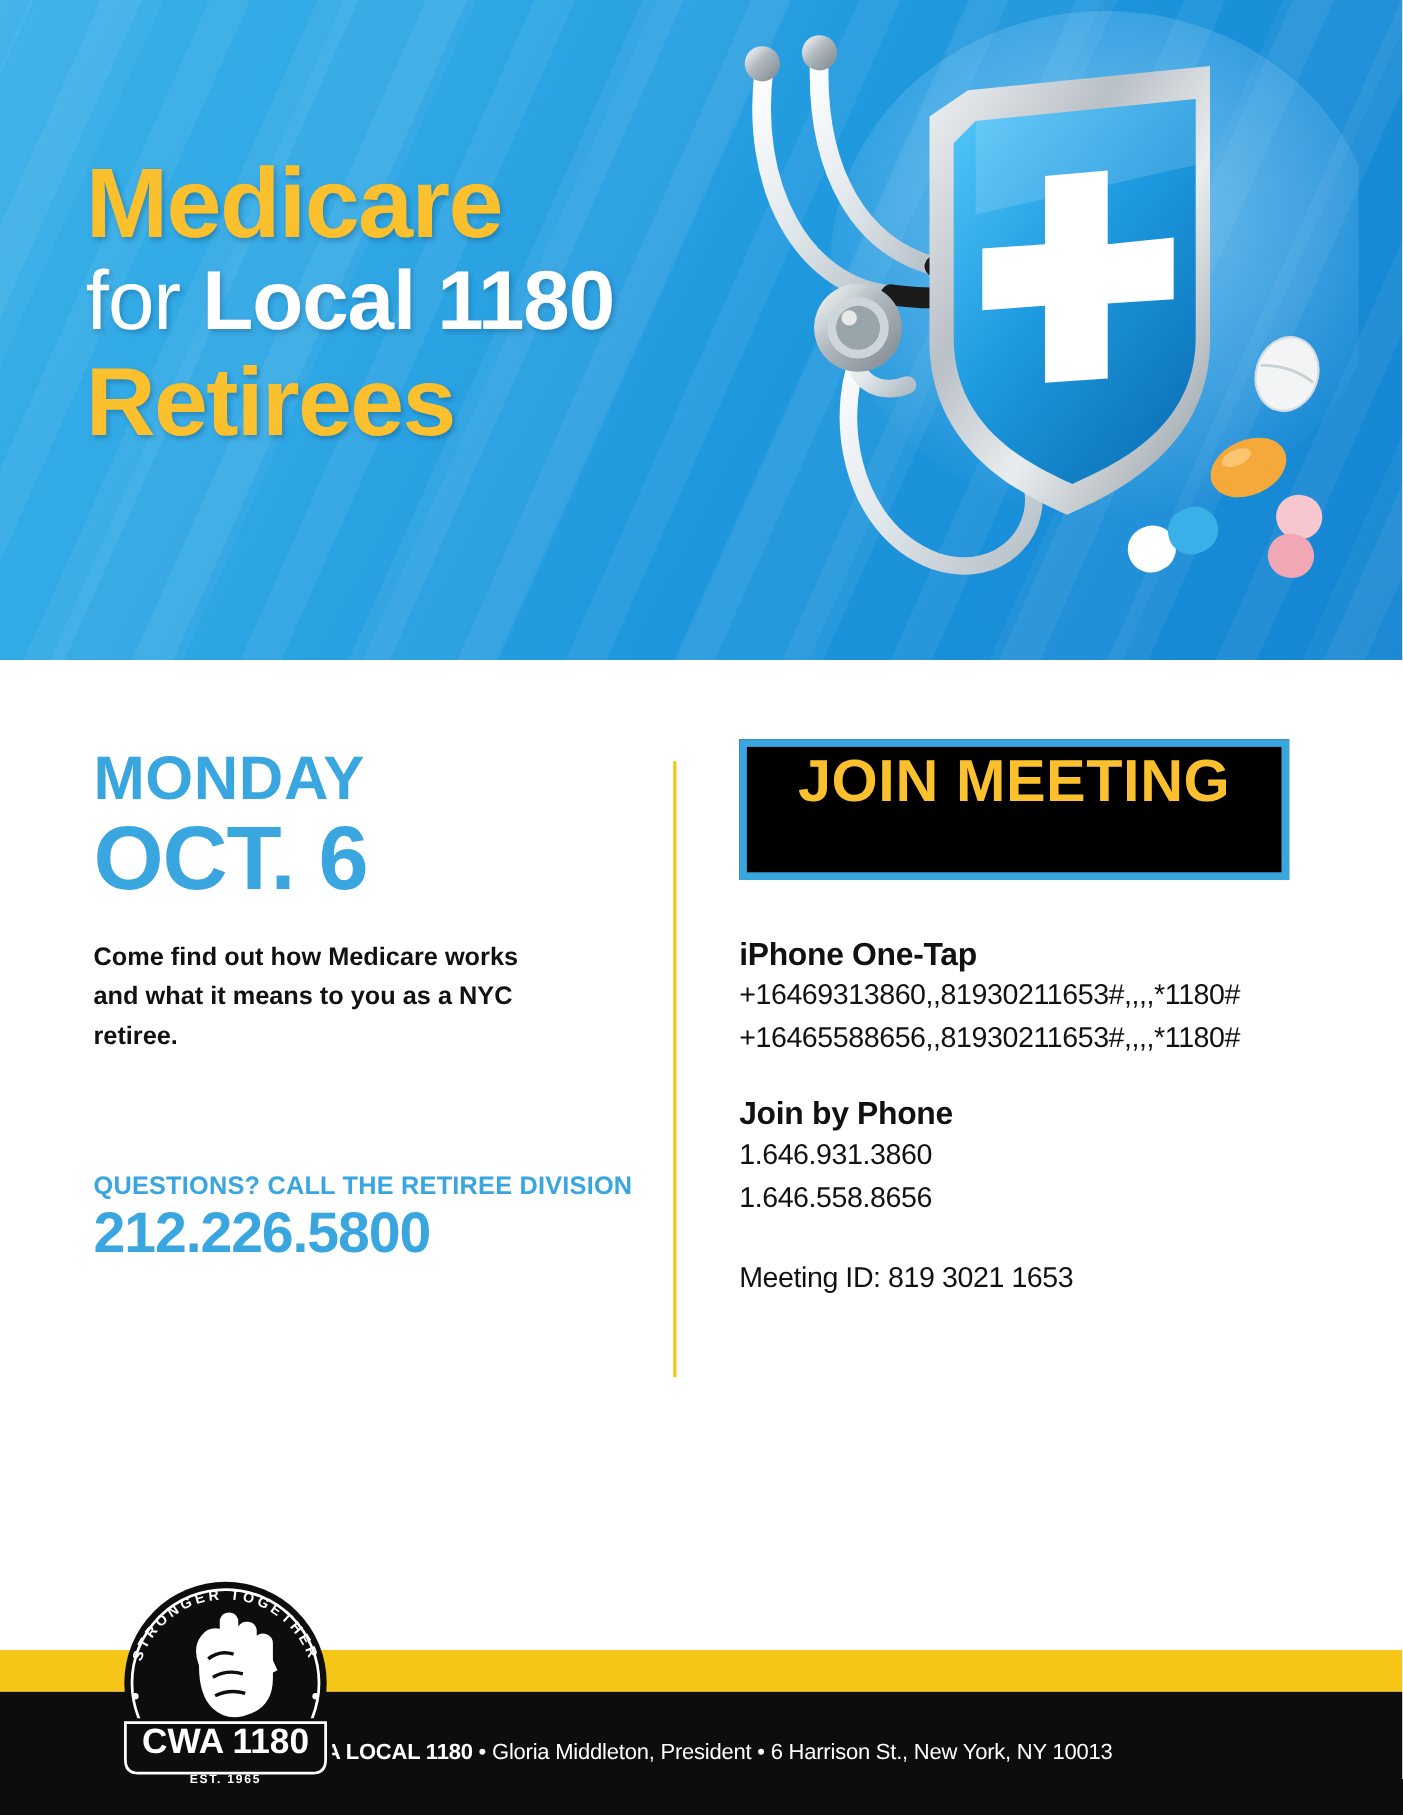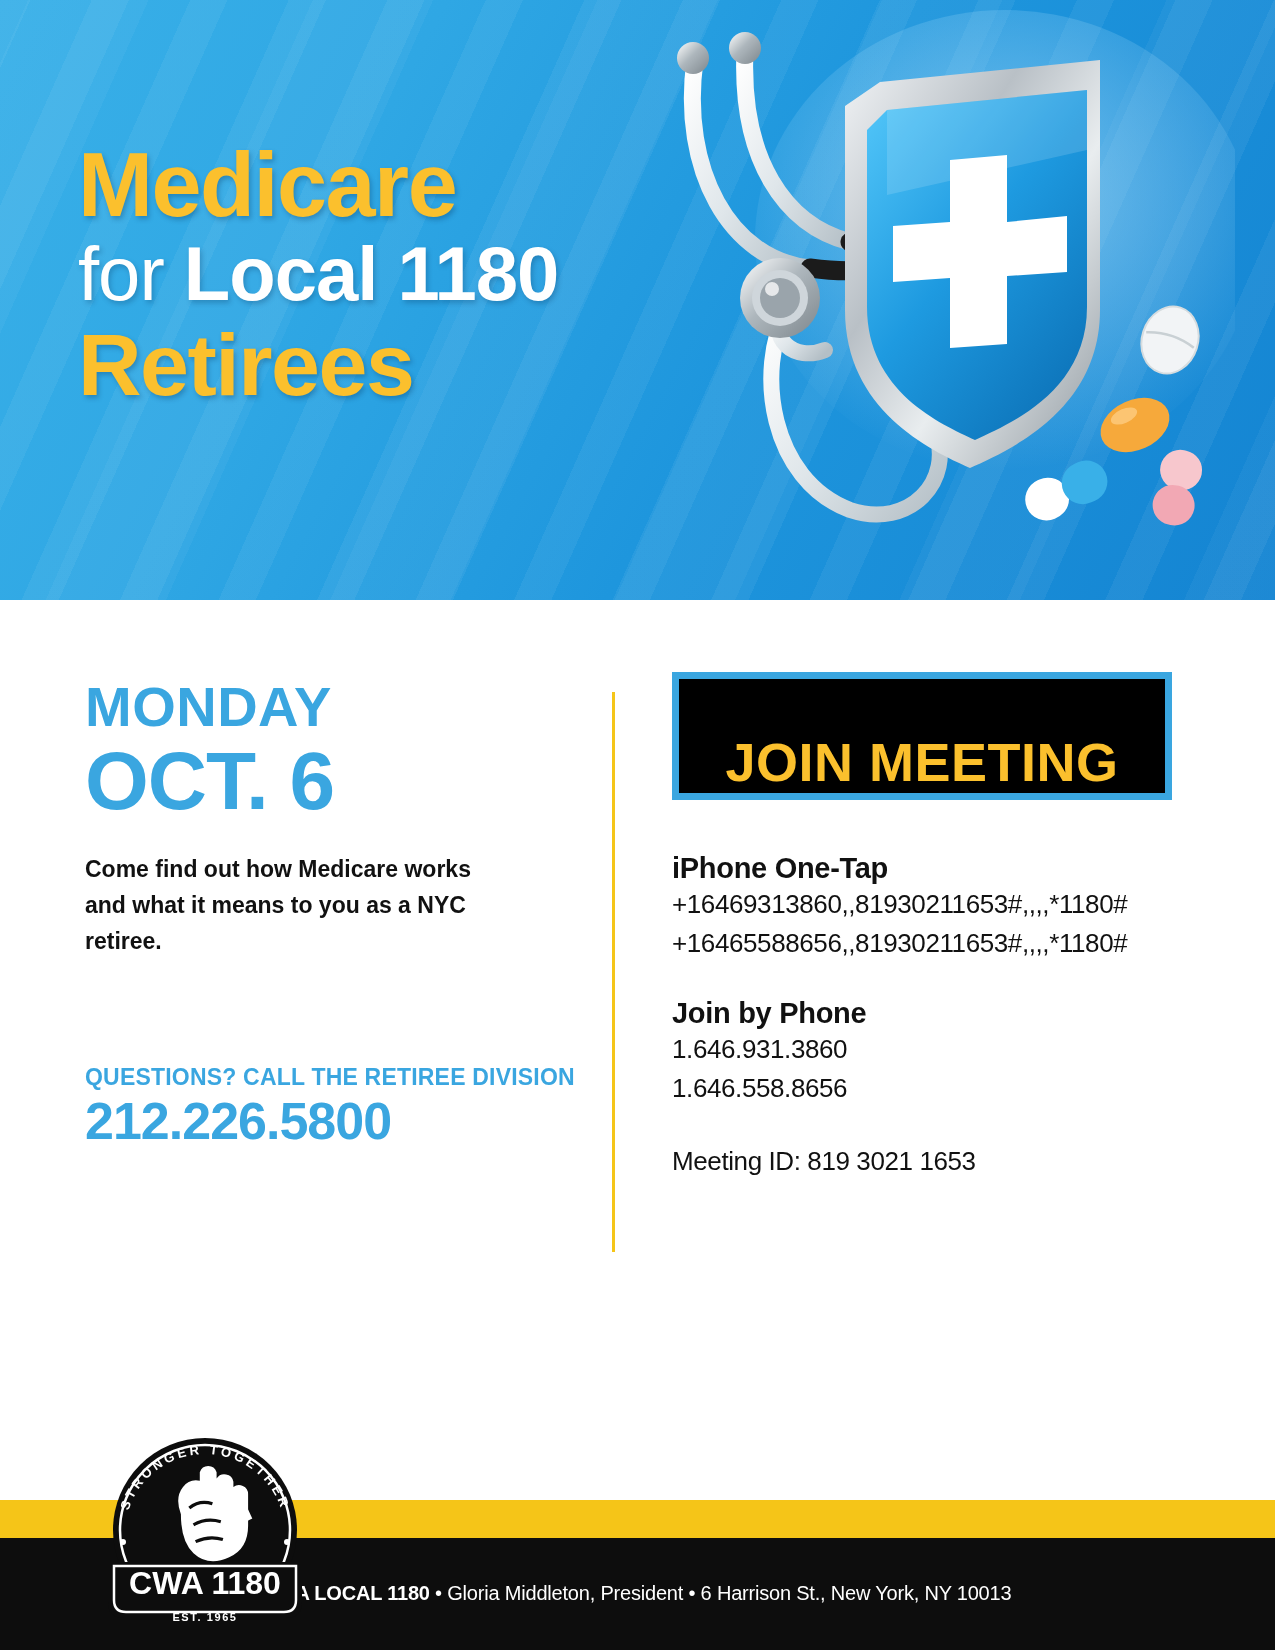--- a/index.html
+++ b/index.html
@@ -169,21 +169,21 @@
     left: 672px;
     top: 72px;
     width: 520px;
   }
   .join-btn {
     width: 500px;
     height: 128px;
     background: #000000;
     border: 7px solid #3aa6e0;
     display: flex;
-    align-items: flex-end;
+    align-items: flex-start;
     justify-content: center;
   }
   .join-btn span {
     color: #fbc02d;
     font-size: 54px;
     font-weight: bold;
     letter-spacing: 0.5px;
   }
   .rc-head {
     margin-top: 52px;

